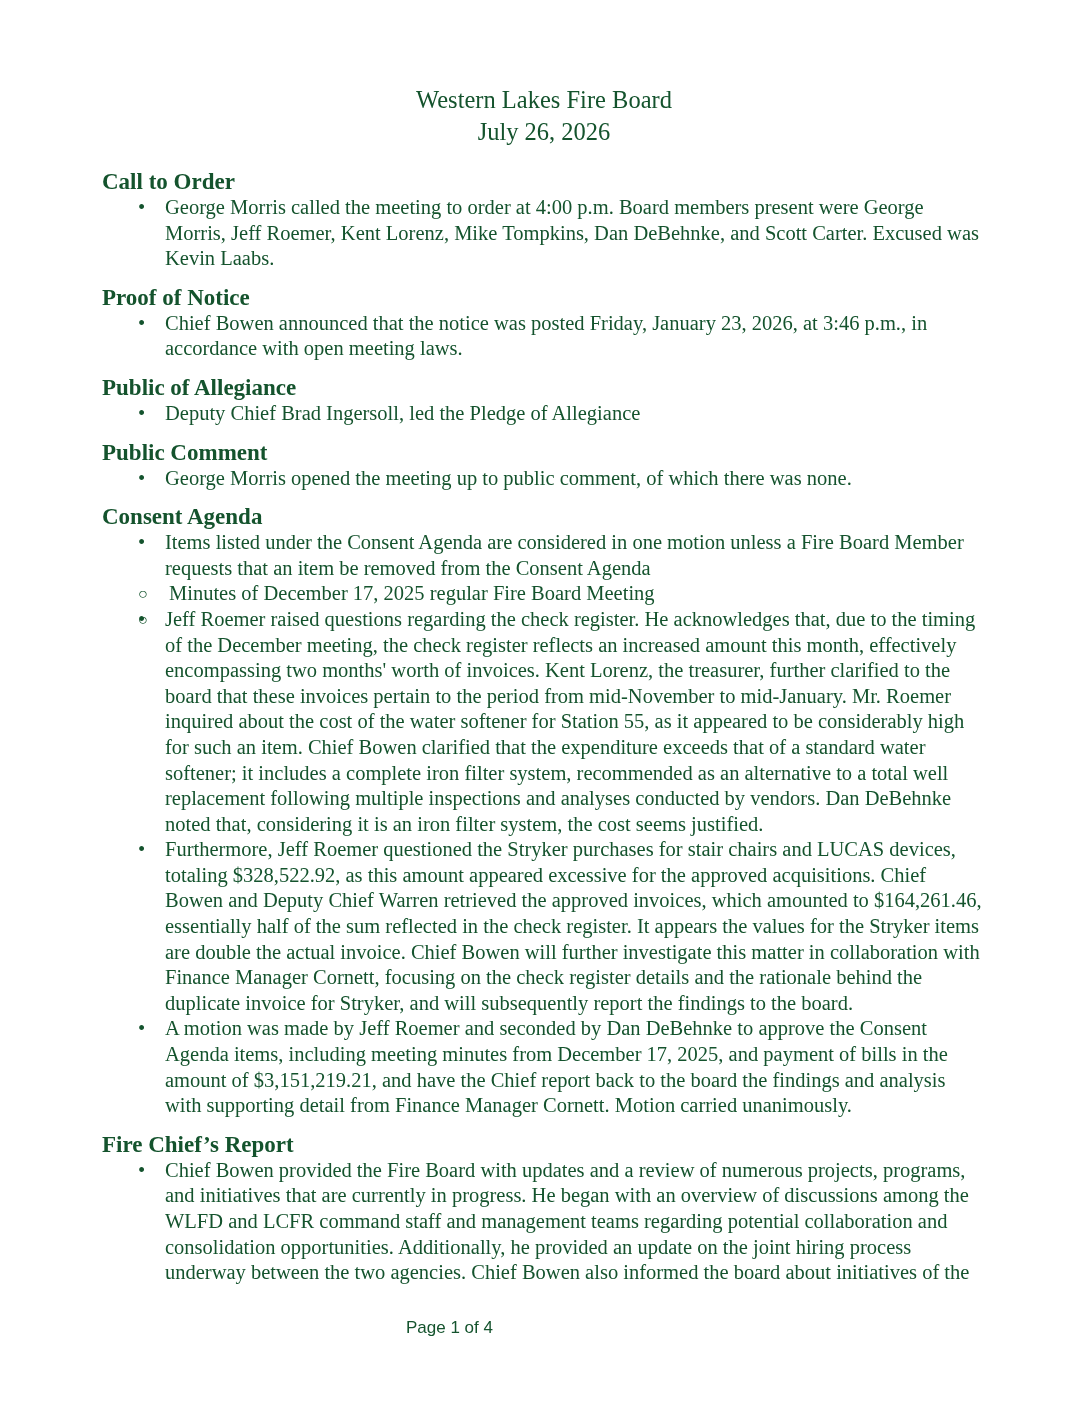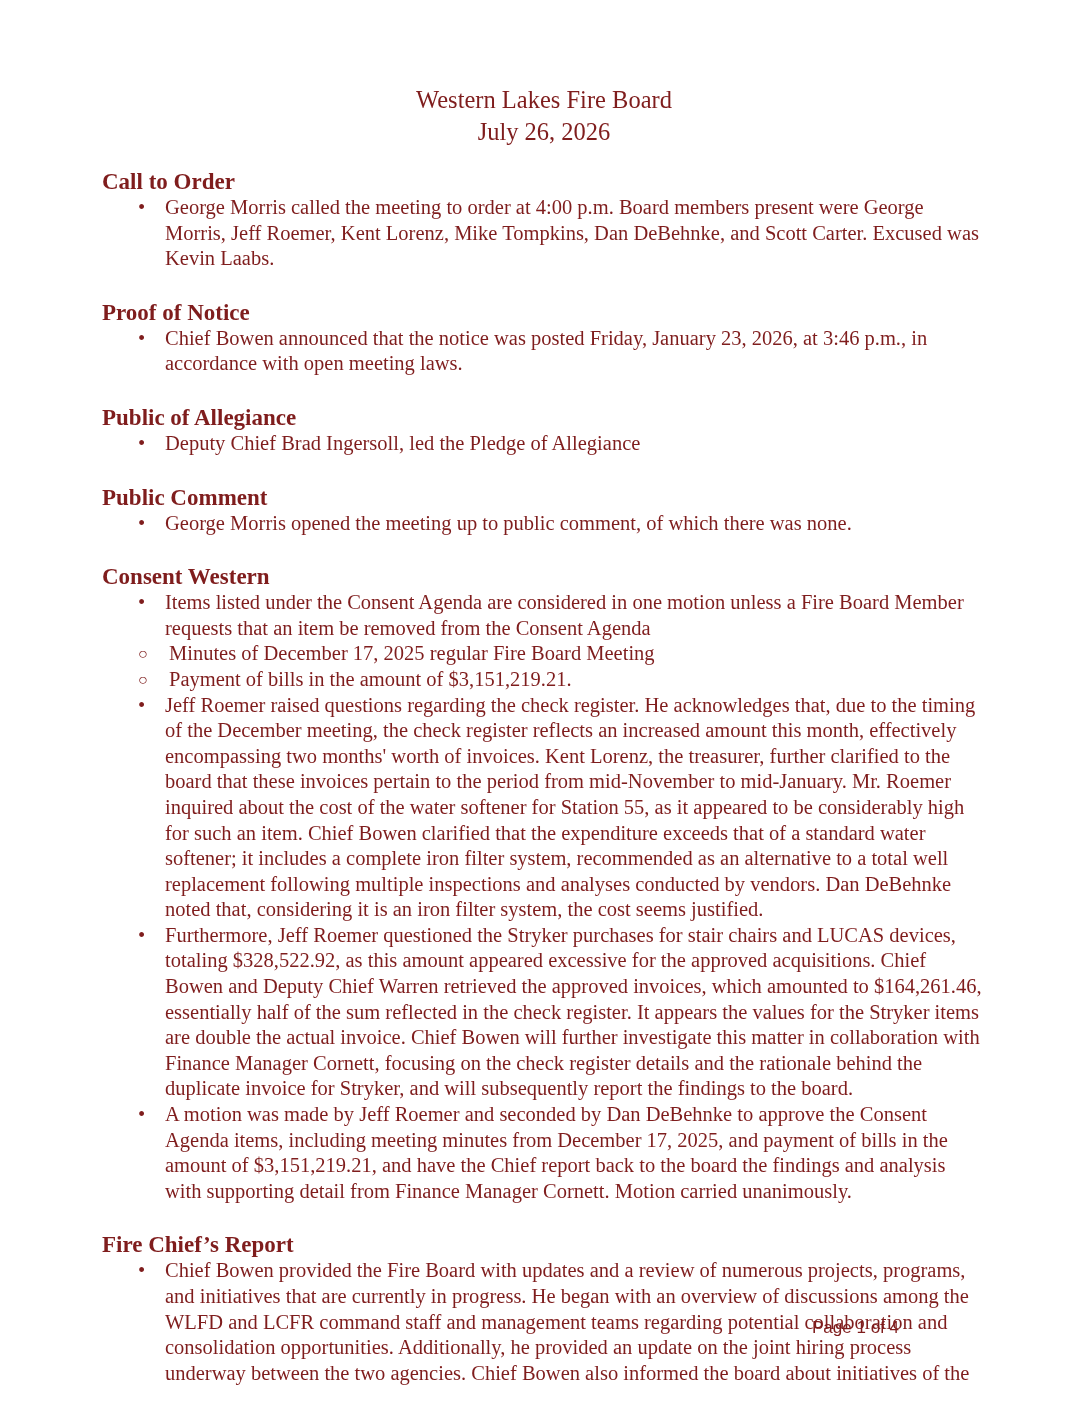--- a/index.html
+++ b/index.html
@@ -7,21 +7,21 @@
     padding: 0;
     background: #ffffff;
   }
   .page {
     position: relative;
     width: 1088px;
     height: 1408px;
     background: #ffffff;
     box-sizing: border-box;
     font-family: "Liberation Serif", "DejaVu Serif", serif;
-    color: #7f1d1d;
+    color: #14532d;
     overflow: hidden;
   }
   .content {
     position: absolute;
     left: 102px;
     top: 84px;
     width: 884px;
   }
 
   
@@ -36,21 +36,21 @@
   
   .section {
     margin-bottom: 0;
   }
   .heading {
     font-weight: bold;
     font-size: 23px;
     line-height: 25px;
     margin: 0 0 1px 0;
   }
-  .section + .section { margin-top: 28px; }
+  .section + .section { margin-top: 13px; }
 
   
   ul.level1 {
     list-style: none;
     margin: 0;
     padding: 0;
   }
   ul.level1 > li {
     position: relative;
     padding-left: 63px;
@@ -92,21 +92,21 @@
     margin-left: -63px;
     padding-left: 0;
   }
 
   
   .footer {
     position: absolute;
     left: 0;
     top: 1318px;
     width: 959px;
-    text-align: right;
+    text-align: center;
     font-family: "Liberation Sans", "DejaVu Sans", sans-serif;
     font-size: 17px;
     line-height: 20px;
     padding-right: 60px;
     box-sizing: border-box;
   }
 </style>
 </head>
 <body>
 
@@ -153,33 +153,32 @@
       <div class="heading">Public Comment</div>
       <ul class="level1">
         <li>
           <span class="bullet">•</span>
           <span class="li-text">George Morris opened the meeting up to public comment, of which there was none.</span>
         </li>
       </ul>
     </div>
 
     <div class="section">
-      <div class="heading">Consent Western</div>
+      <div class="heading">Consent Agenda</div>
       <ul class="level1">
         <li>
           <span class="bullet">•</span>
           <span class="li-text">Items listed under the Consent Agenda are considered in one motion unless a Fire Board Member requests that an item be removed from the Consent Agenda</span>
           <ul class="level2">
             <li>
               <span class="bullet-hollow">○</span>
               <span class="li-text">Minutes of December 17, 2025 regular Fire Board Meeting</span>
             </li>
             <li>
               <span class="bullet-hollow">○</span>
-              <span class="li-text">Payment of bills in the amount of $3,151,219.21.</span>
             </li>
           </ul>
         </li>
         <li>
           <span class="bullet">•</span>
           <span class="li-text">Jeff Roemer raised questions regarding the check register. He acknowledges that, due to the timing of the December meeting, the check register reflects an increased amount this month, effectively encompassing two months' worth of invoices. Kent Lorenz, the treasurer, further clarified to the board that these invoices pertain to the period from mid-November to mid-January. Mr. Roemer inquired about the cost of the water softener for Station 55, as it appeared to be considerably high for such an item. Chief Bowen clarified that the expenditure exceeds that of a standard water softener; it includes a complete iron filter system, recommended as an alternative to a total well replacement following multiple inspections and analyses conducted by vendors. Dan DeBehnke noted that, considering it is an iron filter system, the cost seems justified.</span>
         </li>
         <li>
           <span class="bullet">•</span>
           <span class="li-text">Furthermore, Jeff Roemer questioned the Stryker purchases for stair chairs and LUCAS devices, totaling $328,522.92, as this amount appeared excessive for the approved acquisitions. Chief Bowen and Deputy Chief Warren retrieved the approved invoices, which amounted to $164,261.46, essentially half of the sum reflected in the check register. It appears the values for the Stryker items are double the actual invoice. Chief Bowen will further investigate this matter in collaboration with Finance Manager Cornett, focusing on the check register details and the rationale behind the duplicate invoice for Stryker, and will subsequently report the findings to the board.</span>

